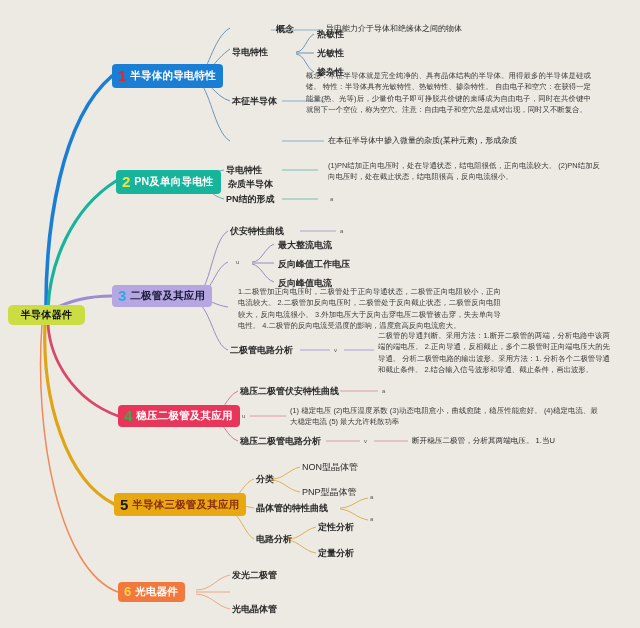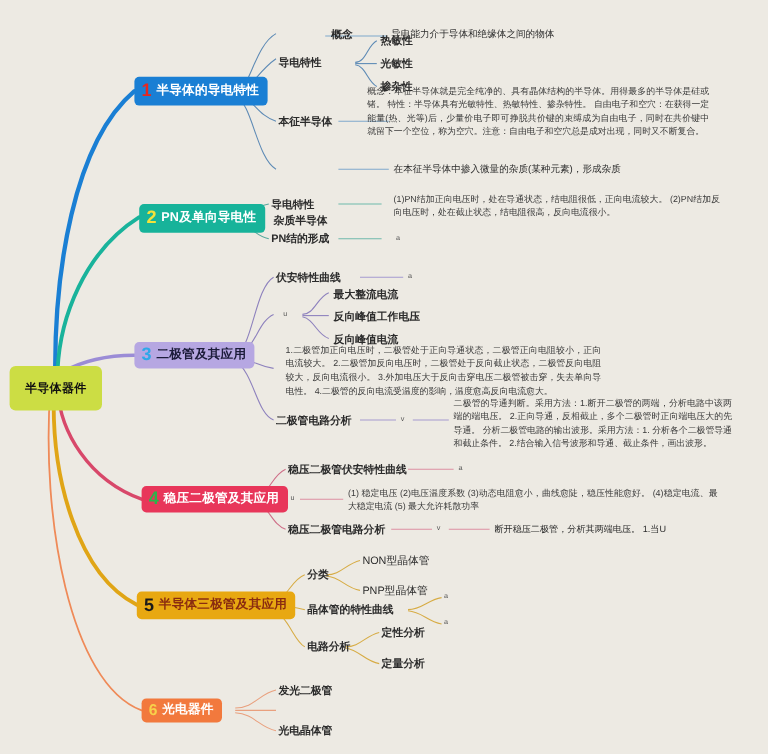--- a/index.html
+++ b/index.html
@@ -31,21 +31,21 @@
     position:relative;top:0px;
   }
   .node .ttl{
     font-size:10.5px;
     font-weight:bold;
     letter-spacing:.2px;
   }
   #root{
     position:absolute;
     left:8px;top:305px;
-    width:77px;height:37px;
+    width:77px;height:20px;
     border-radius:5px;
     display:flex;align-items:center;justify-content:center;
     background:#ccdd44;
   }
   #root .ttl{font-size:10px;font-weight:bold;color:#111;letter-spacing:.3px;}
 
   
   .lbl{
     position:absolute;
     font-size:9px;

